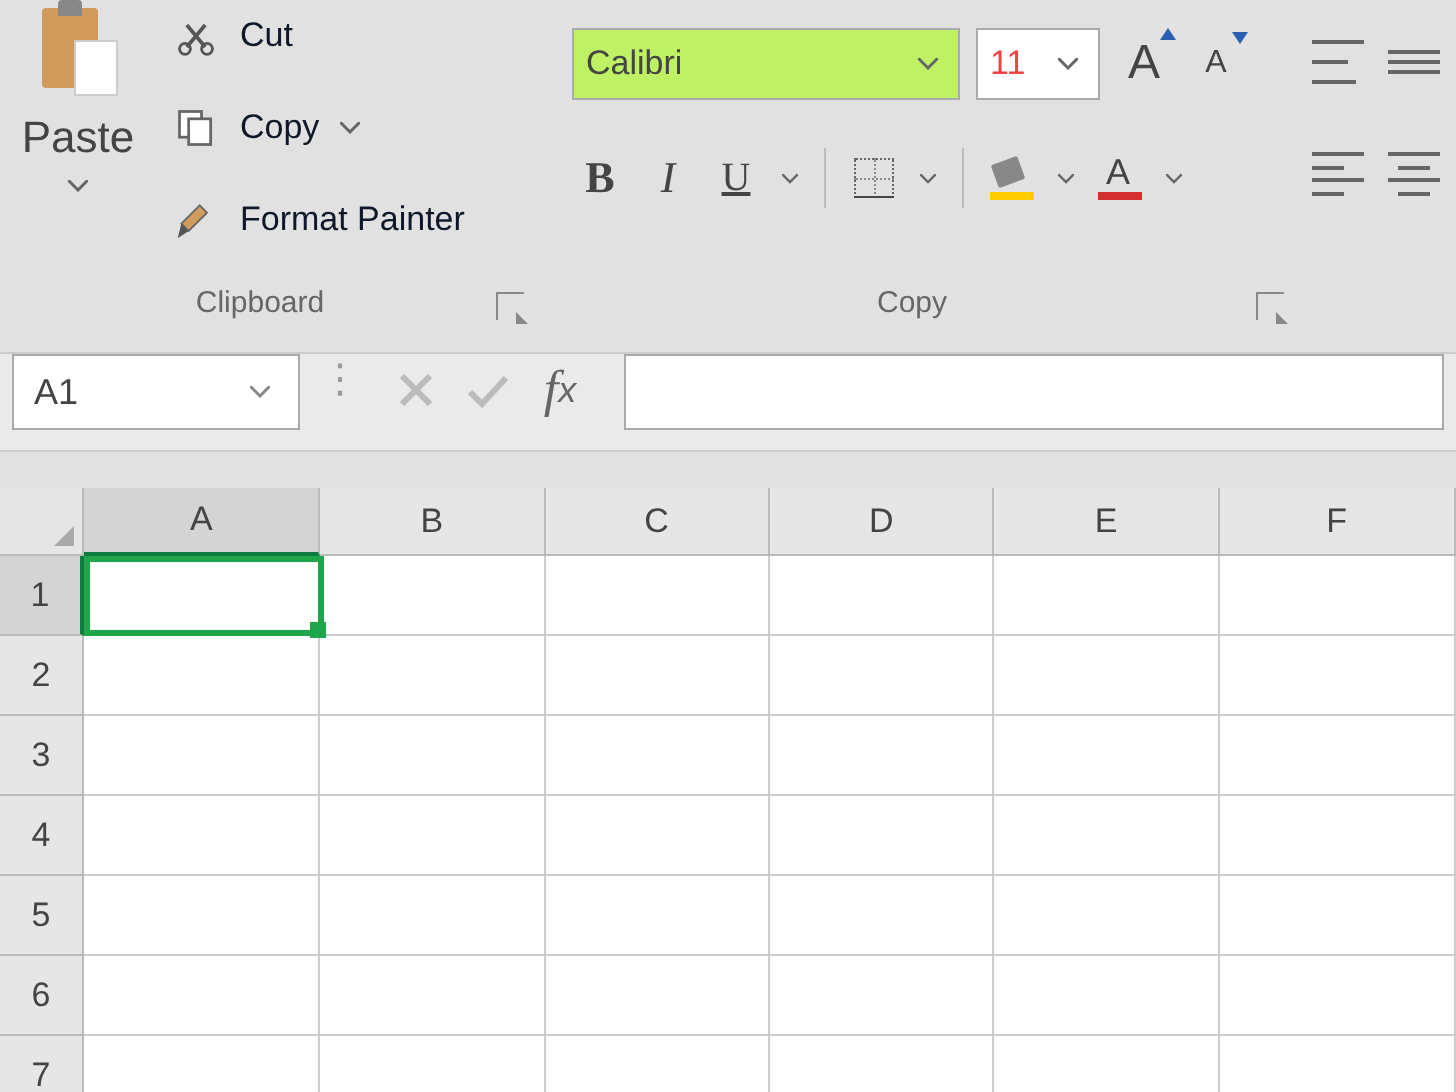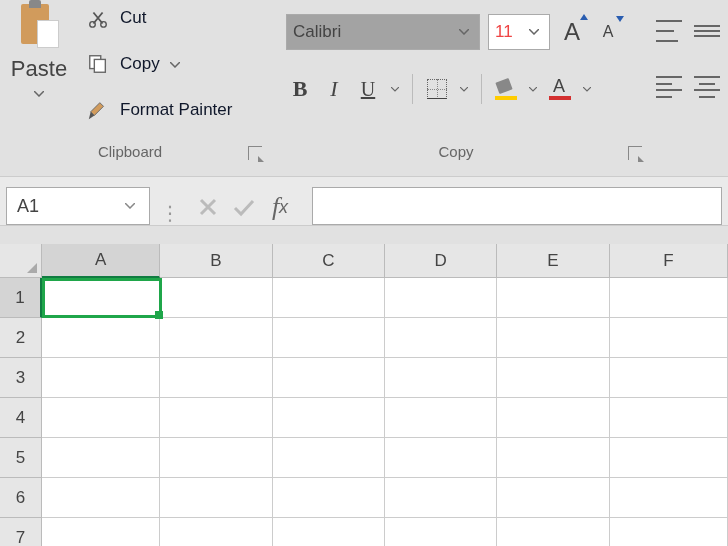--- a/index.html
+++ b/index.html
@@ -26,21 +26,21 @@
 .fmtp-btn { left: 84px; top: 96px; }
 .mini-icon { width: 28px; height: 28px; display: inline-flex; align-items: center; justify-content: center; margin-right: 8px; }
 .drop-arrow { font-size: 10px; color: #666; margin-left: 10px; }
 
 .group-label { position: absolute; bottom: 8px; left: 0; right: 12px; text-align: center; font-size: 15px; color: #666; }
 .dialog-launcher { position: absolute; right: 10px; bottom: 8px; width: 14px; height: 14px; border: 1px solid #888; border-right: none; border-bottom: none; }
 .dialog-launcher::after { content: ''; position: absolute; right: -2px; bottom: -2px; width: 0; height: 0; border-left: 6px solid #888; border-top: 6px solid transparent; }
 
 
 .font-row1 { position: absolute; top: 14px; left: 14px; right: 10px; display: flex; align-items: center; gap: 8px; }
-.font-name { width: 194px; height: 36px; background: #a3a3a3; border: 1px solid #aaa; display: flex; align-items: center; padding: 0 6px; font-size: 17px; color: #444; }
+.font-name { width: 194px; height: 36px; background: #bef264; border: 1px solid #aaa; display: flex; align-items: center; padding: 0 6px; font-size: 17px; color: #444; }
 .font-name .dd { margin-left: auto; }
 .font-size { width: 62px; height: 36px; background: #fff; border: 1px solid #aaa; display: flex; align-items: center; padding: 0 6px; font-size: 17px; color: #ef4444; }
 .font-size .dd { margin-left: auto; }
 .dd { width: 18px; display: inline-flex; justify-content: center; }
 .dd svg { width: 10px; height: 6px; }
 .grow-a, .shrink-a { width: 28px; height: 28px; display: inline-flex; align-items: center; justify-content: center; position: relative; font-family: 'Times New Roman', serif; }
 .grow-a .A { font-size: 24px; color: #444; }
 .shrink-a .A { font-size: 16px; color: #444; }
 .tri-up { position: absolute; top: -4px; right: -2px; width: 0; height: 0; border-left: 4px solid transparent; border-right: 4px solid transparent; border-bottom: 6px solid #2a5db0; }
 .tri-down { position: absolute; top: -2px; right: -2px; width: 0; height: 0; border-left: 4px solid transparent; border-right: 4px solid transparent; border-top: 6px solid #2a5db0; }
@@ -68,21 +68,21 @@
 .align-row1 { position: absolute; top: 20px; left: 4px; display: flex; gap: 12px; }
 .align-row2 { position: absolute; top: 76px; left: 4px; display: flex; gap: 12px; }
 .align-btn { width: 26px; height: 22px; display: flex; flex-direction: column; justify-content: space-between; }
 .align-btn .l { height: 2px; background: #666; }
 .align-btn.top .l:nth-child(1){width:100%} .align-btn.top .l:nth-child(2){width:70%} .align-btn.top .l:nth-child(3){width:85%}
 .align-btn.middle { justify-content: center; gap: 3px; } .align-btn.middle .l{width:100%}
 .align-btn.left .l:nth-child(1){width:100%} .align-btn.left .l:nth-child(2){width:60%} .align-btn.left .l:nth-child(3){width:100%} .align-btn.left .l:nth-child(4){width:60%}
 .align-btn.center .l{margin:0 auto} .align-btn.center .l:nth-child(1){width:100%} .align-btn.center .l:nth-child(2){width:60%} .align-btn.center .l:nth-child(3){width:100%} .align-btn.center .l:nth-child(4){width:60%}
 
 
-.formula-bar { height: 50px; background: #eaeaea; border-top: 1px solid #ccc; border-bottom: 1px solid #ccc; display: flex; align-items: flex-end; margin-top: 8px; }
+.formula-bar { height: 50px; background: #eaeaea; border-top: 1px solid #ccc; border-bottom: 1px solid #ccc; display: flex; align-items: flex-start; margin-top: 8px; }
 .name-box { width: 144px; height: 38px; background: #fff; border: 1px solid #aaa; margin-left: 6px; display: flex; align-items: center; padding: 0 10px; font-size: 18px; color: #444; }
 .name-box .dd { margin-left: auto; }
 .fb-divider { margin: 0 10px; color: #999; font-size: 20px; }
 .fb-btn { width: 36px; height: 36px; display: inline-flex; align-items: center; justify-content: center; color: #999; font-size: 24px; }
 .fx { font-style: italic; font-family: 'Times New Roman', serif; font-size: 26px; color: #666; }
 .formula-input { flex: 1; height: 38px; background: #fff; border: 1px solid #aaa; margin-left: 14px; margin-right: 6px; }
 
 
 .grid-area { position: relative; margin-top: 18px; }
 .corner { position: absolute; left: 0; top: 0; width: 42px; height: 34px; background: #e6e6e6; border-right: 1px solid #bbb; border-bottom: 1px solid #bbb; }

